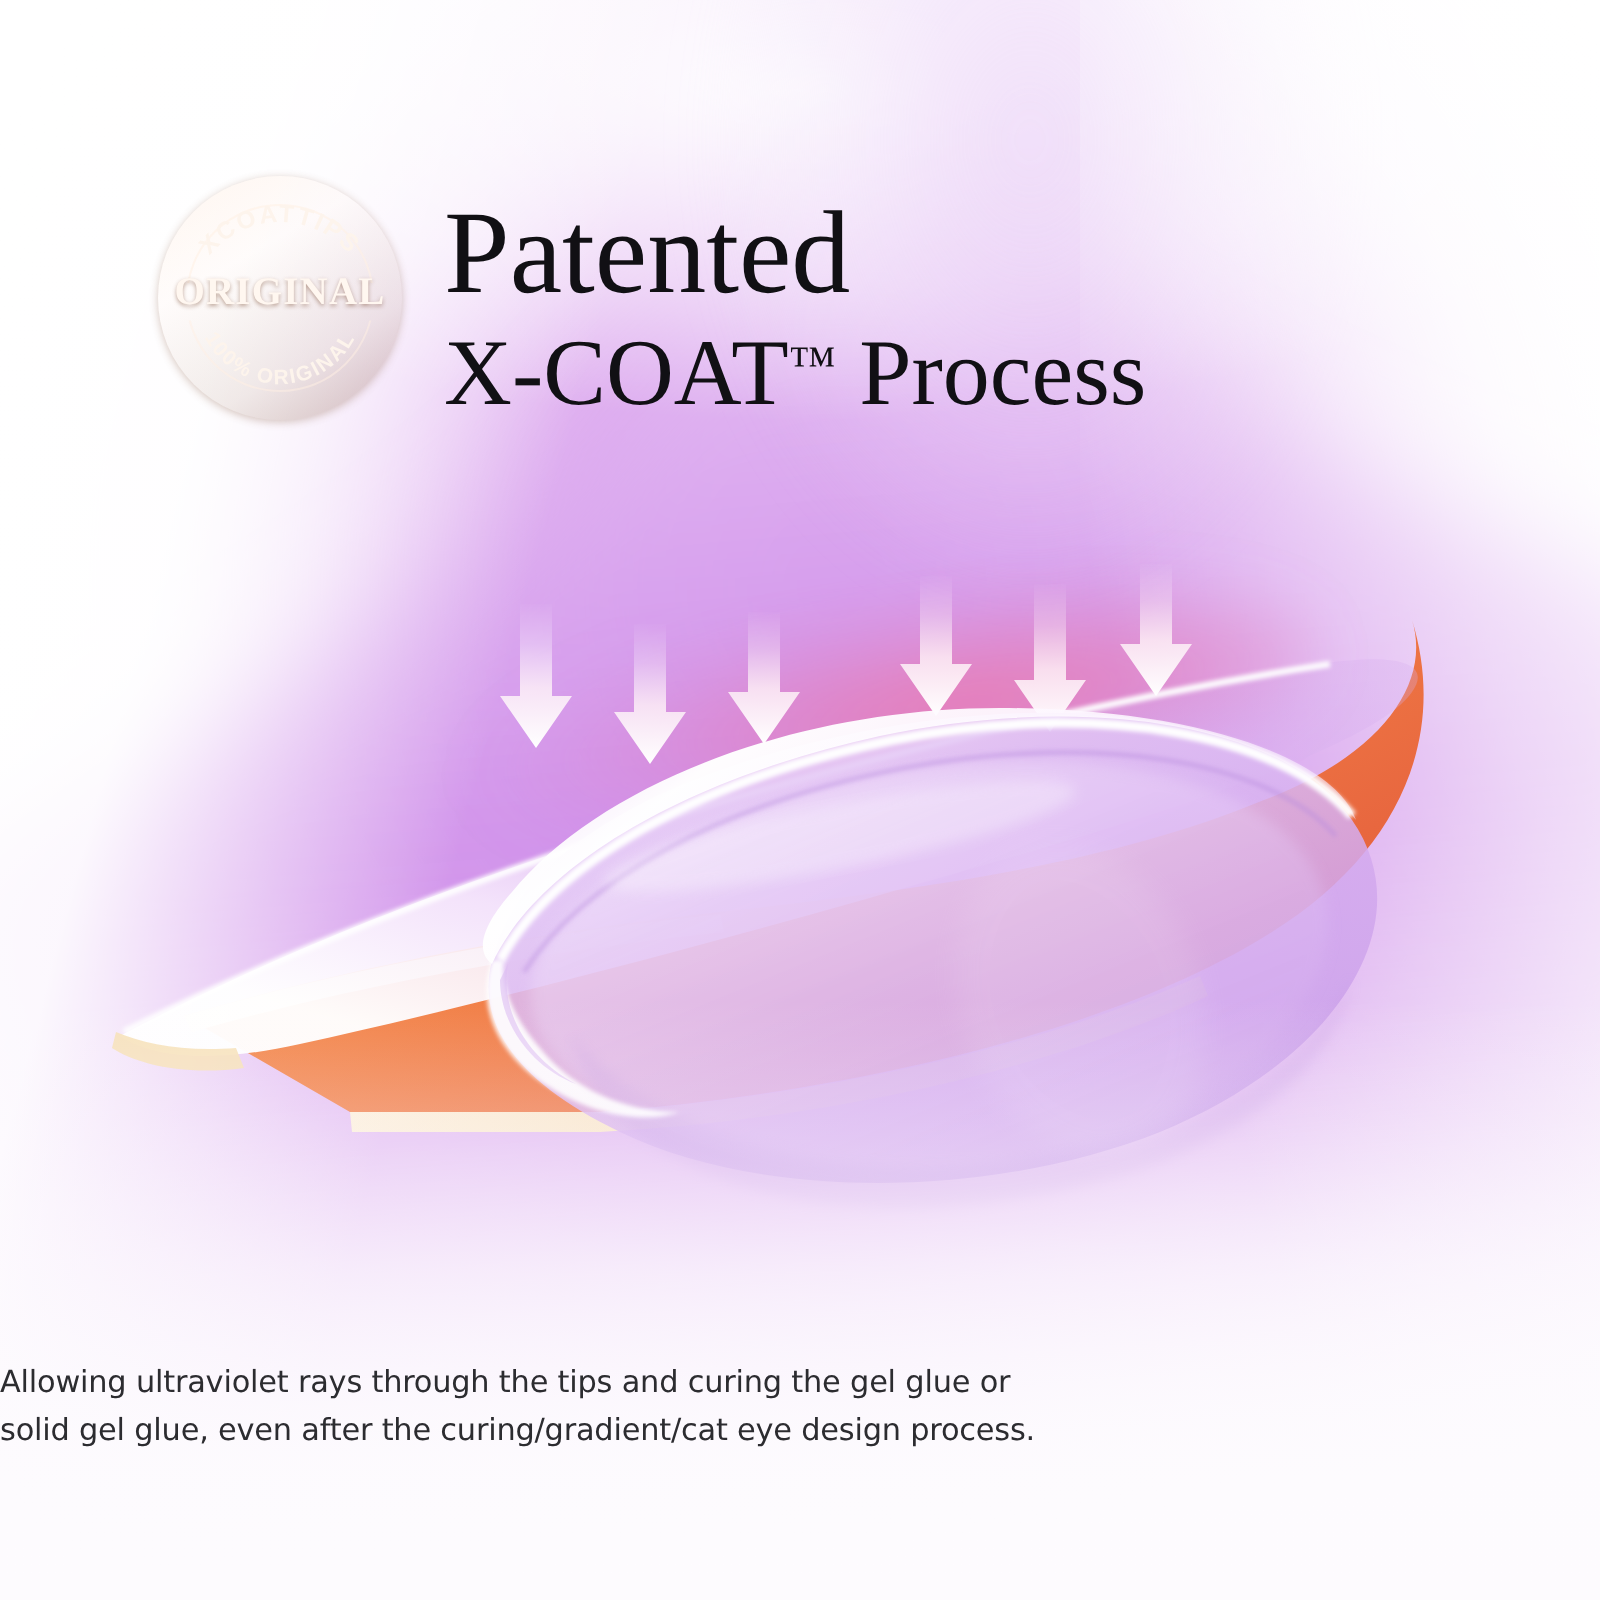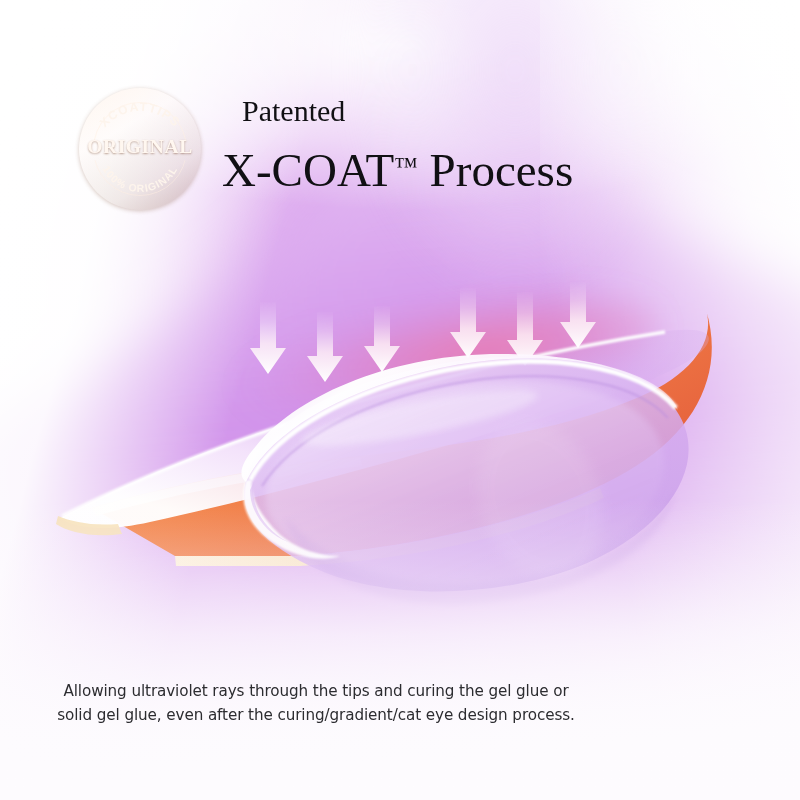--- a/index.html
+++ b/index.html
@@ -145,50 +145,49 @@
   
   .title {
     position:absolute;
     left:222px; top:96px;
     width:520px;
     font-family:"Liberation Serif", serif;
     color:#111014;
     line-height:1.02;
   }
   .title-l1 {
-    font-size:30px;
+    font-size:59px;
     letter-spacing:0px;
     white-space:nowrap;
-    margin-left:20px;
   }
   .title-l2 {
     font-size:47px;
     letter-spacing:0px;
-    margin-top:20px;
+    margin-top:8px;
     white-space:nowrap;
   }
   .tm {
     font-size:24px;
     vertical-align:0.52em;
     letter-spacing:0;
   }
 
   
   .illus {
     position:absolute;
     left:0; top:250px;
     width:800px; height:380px;
   }
 
   
   .caption {
     position:absolute;
     left:0; top:680px;
     width:632px;
-    text-align:center;
+    text-align:left;
     font-family:"DejaVu Sans", sans-serif;
     font-size:15.2px;
     line-height:1.55;
     color:#2c2c30;
     letter-spacing:-0.1px;
   }
   .caption span { display:block; }
 </style>
 </head>
 <body>

